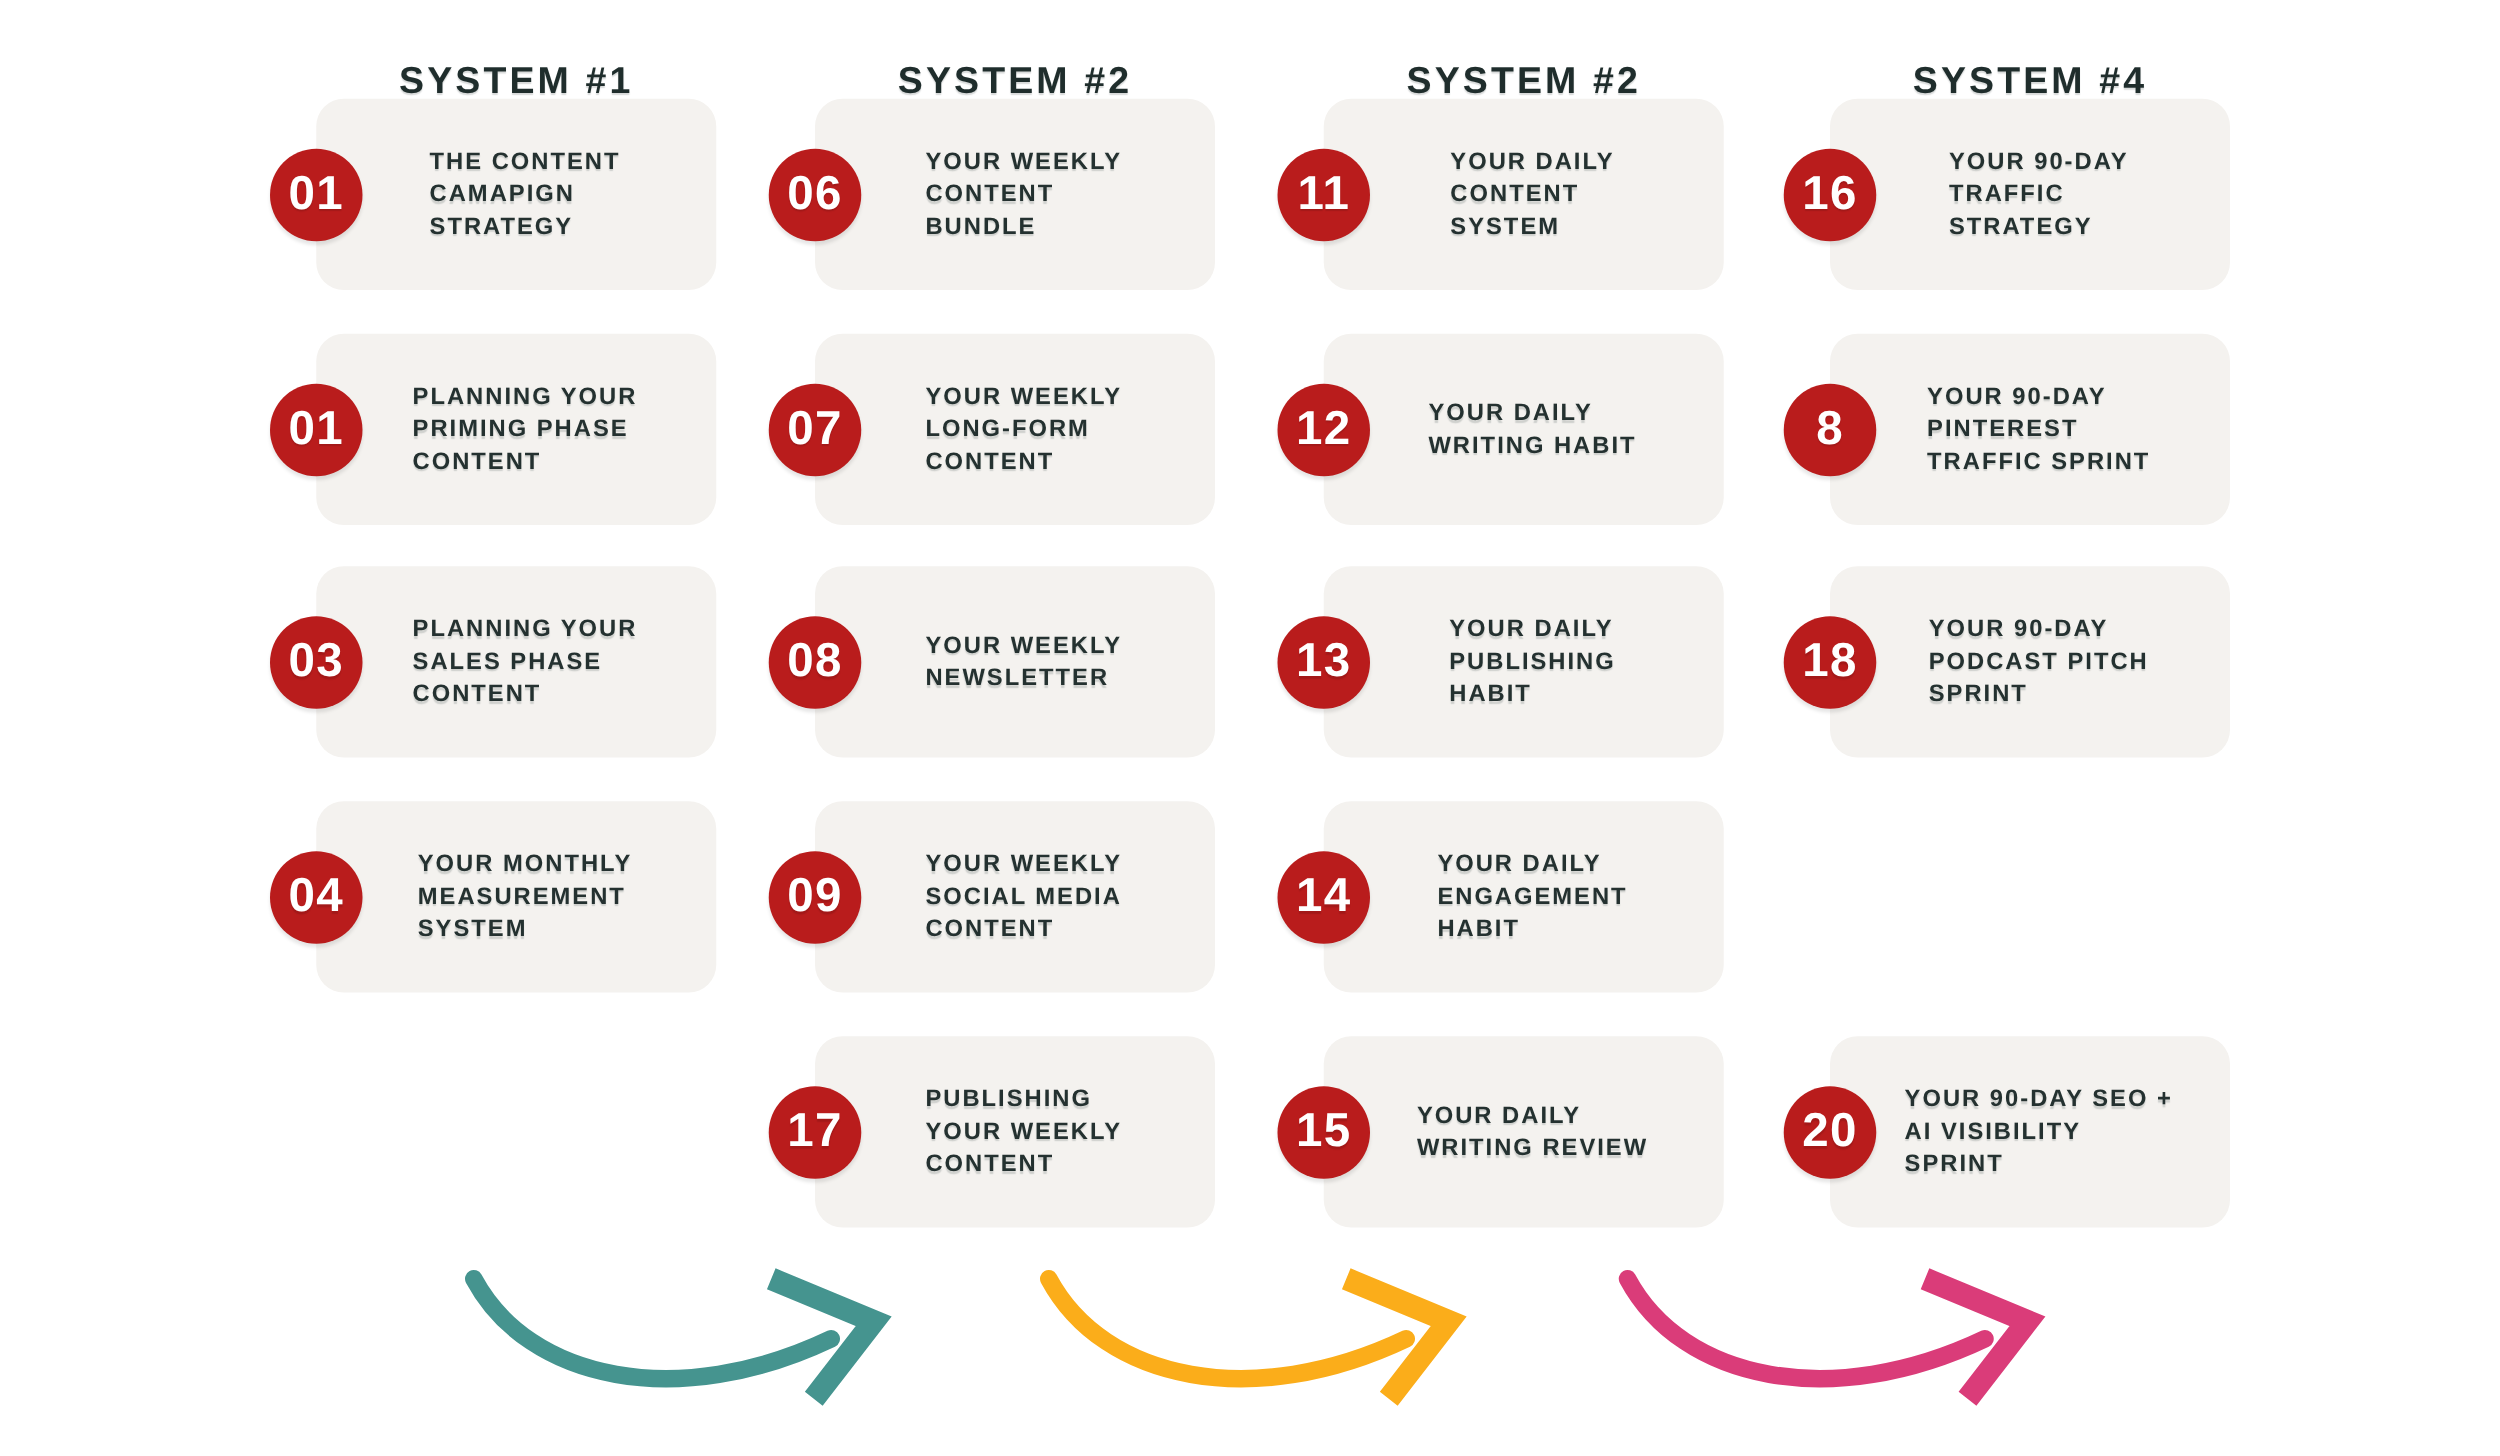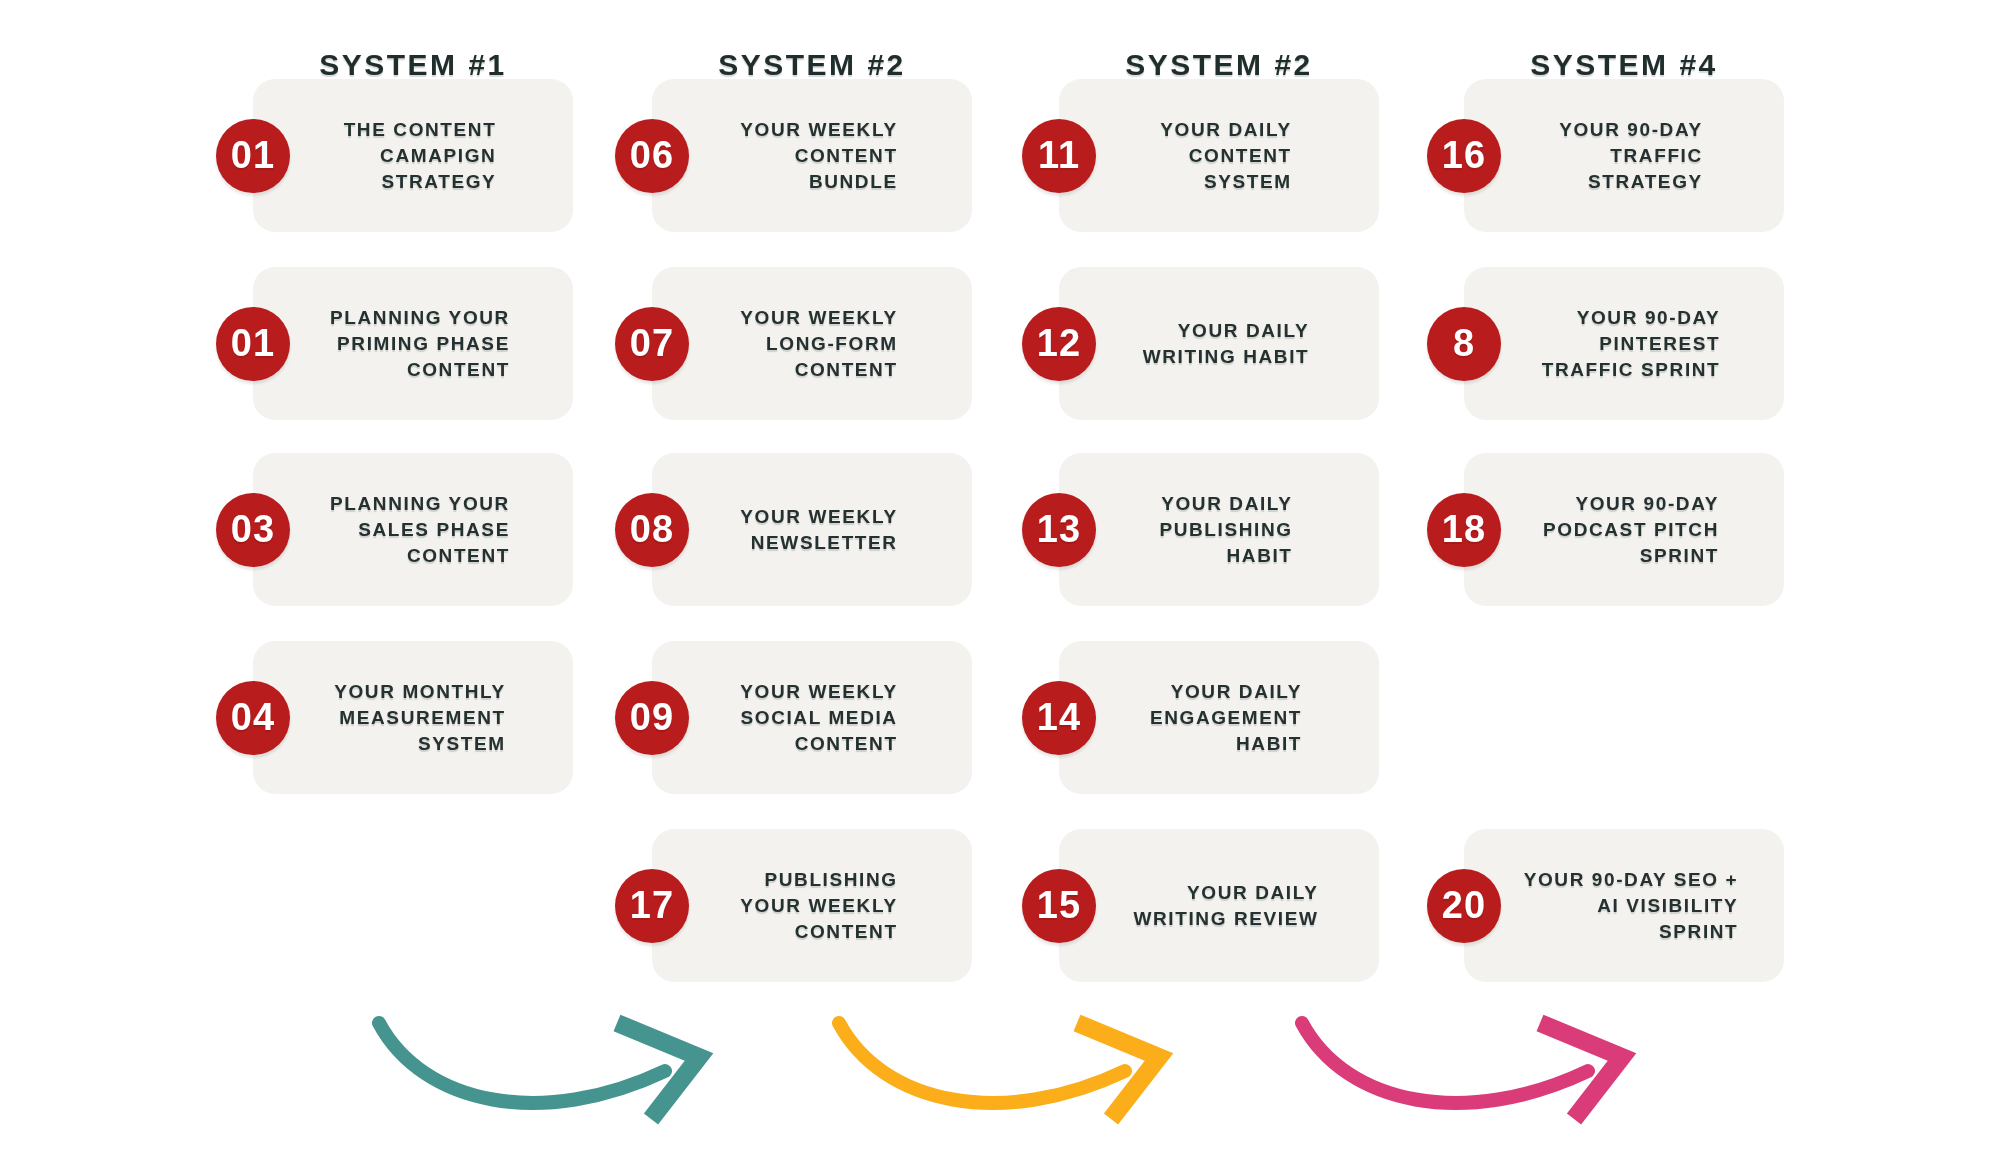--- a/index.html
+++ b/index.html
@@ -16,21 +16,21 @@
     letter-spacing:2.5px;color:#1f2d2c;
     text-shadow:0 2px 1px rgba(31,45,44,0.18);
   }
   .card{
     position:absolute;left:0;width:320px;height:153px;
     background:#f4f2ef;border-radius:22px;
     display:flex;align-items:center;justify-content:center;
   }
   .card .label{
     font-weight:700;font-size:19px;line-height:26px;
-    letter-spacing:1.6px;text-align:right;white-space:pre-line;
+    letter-spacing:1.6px;text-align:left;white-space:pre-line;
     color:#243130;padding:0 20px;
     text-shadow:0 2px 1px rgba(36,49,48,0.18);
     margin-left:14px;
   }
   .badge{
     position:absolute;left:-37px;top:50%;transform:translateY(-50%);
     width:74px;height:74px;border-radius:50%;
     background:#b91c1c;color:#ffffff;
     display:flex;align-items:center;justify-content:center;
     font-size:38px;font-weight:800;letter-spacing:1px;

